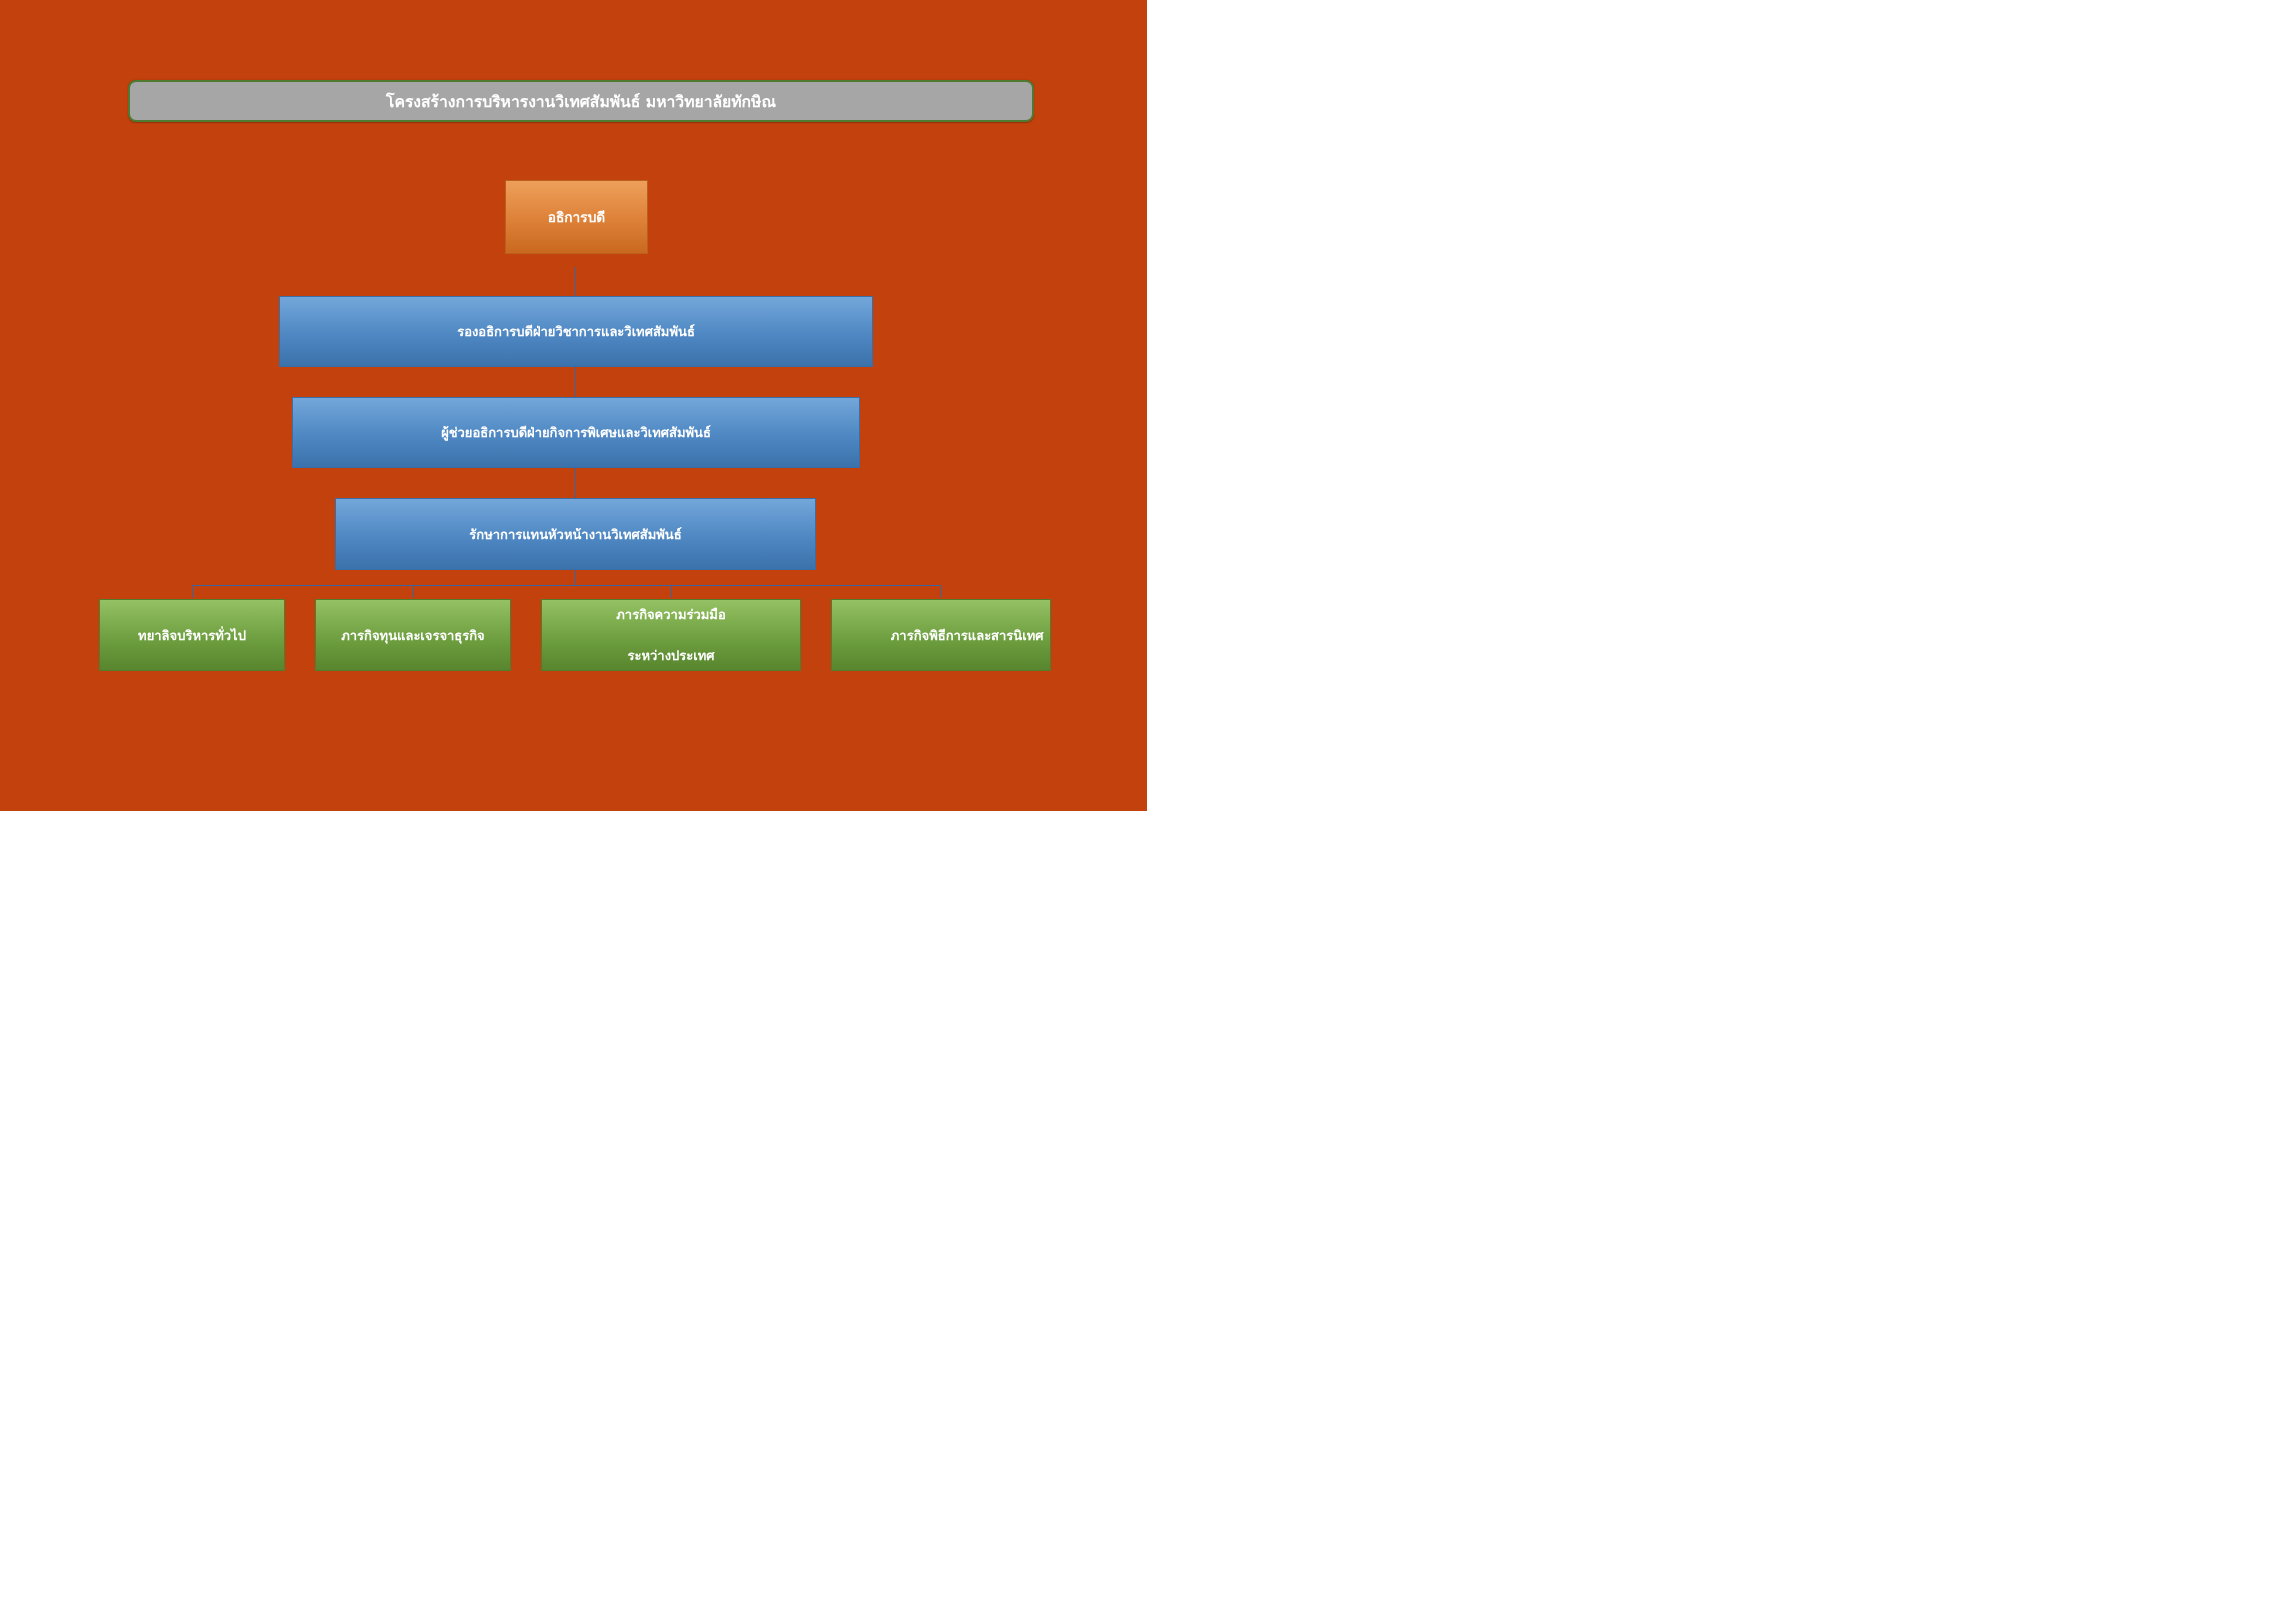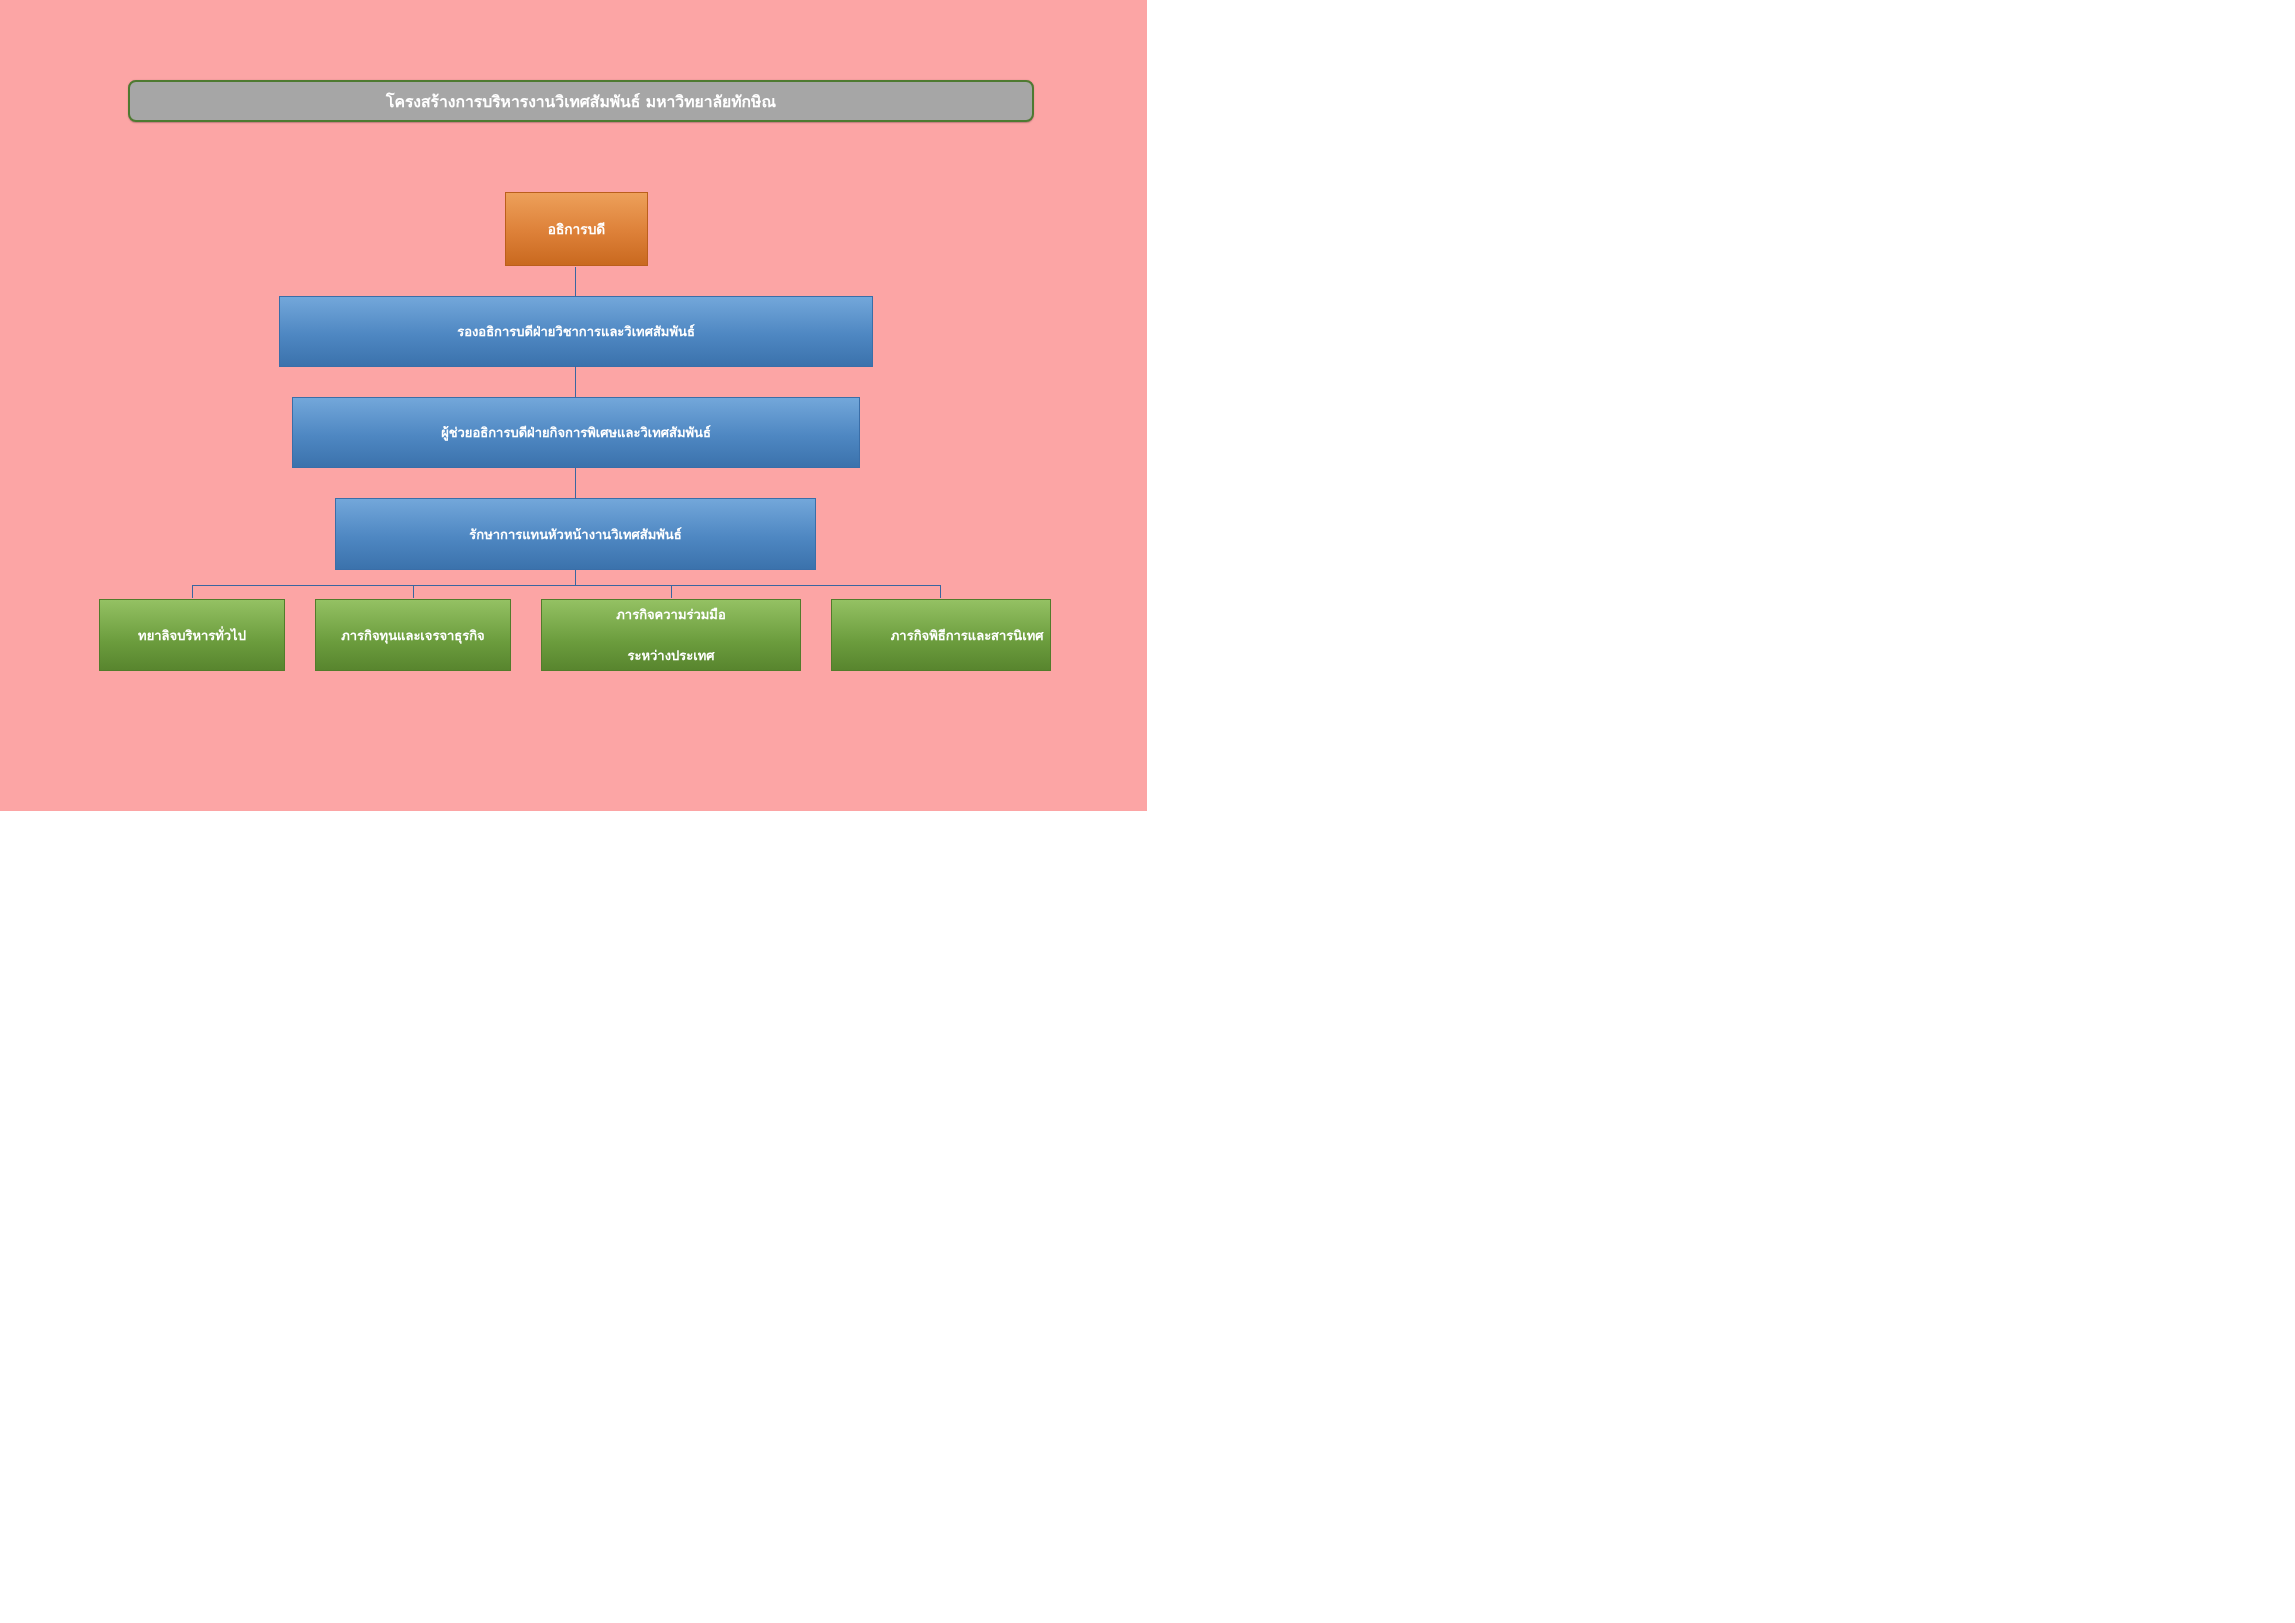--- a/index.html
+++ b/index.html
@@ -5,21 +5,21 @@
   html, body {
     margin: 0;
     padding: 0;
     background: #ffffff;
     font-family: "DejaVu Sans", "Liberation Sans", sans-serif;
   }
   .canvas {
     position: relative;
     width: 1147px;
     height: 811px;
-    background: #fca5a5;
+    background: #c2410c;
     overflow: hidden;
   }
   .box {
     position: absolute;
     display: flex;
     align-items: center;
     justify-content: center;
     text-align: center;
     color: #ffffff;
     font-weight: bold;
@@ -27,21 +27,21 @@
   }
   .title-bar {
     left: 128px; top: 80px; width: 906px; height: 42px;
     background: #a6a6a6;
     border: 2px solid #4e7a31;
     border-radius: 7.9px;
     font-size: 15.7px;
     box-shadow: 0 0.7px 1.3px rgba(0,0,0,0.25);
   }
   .node-orange {
-    left: 505px; top: 192px; width: 143px; height: 74px;
+    left: 505px; top: 180px; width: 143px; height: 74px;
     background: linear-gradient(180deg, #eda05a 0%, #dd8038 55%, #c9691f 100%);
     border: 0.7px solid #bb5f1c;
     font-size: 13.7px;
   }
   .node-blue {
     background: linear-gradient(180deg, #73a7da 0%, #4e87c2 55%, #3b72ac 100%);
     border: 0.7px solid #3a6ea8;
     font-size: 13px;
   }
   .node-blue-1 { left: 279px; top: 296px; width: 594px; height: 71px; }

